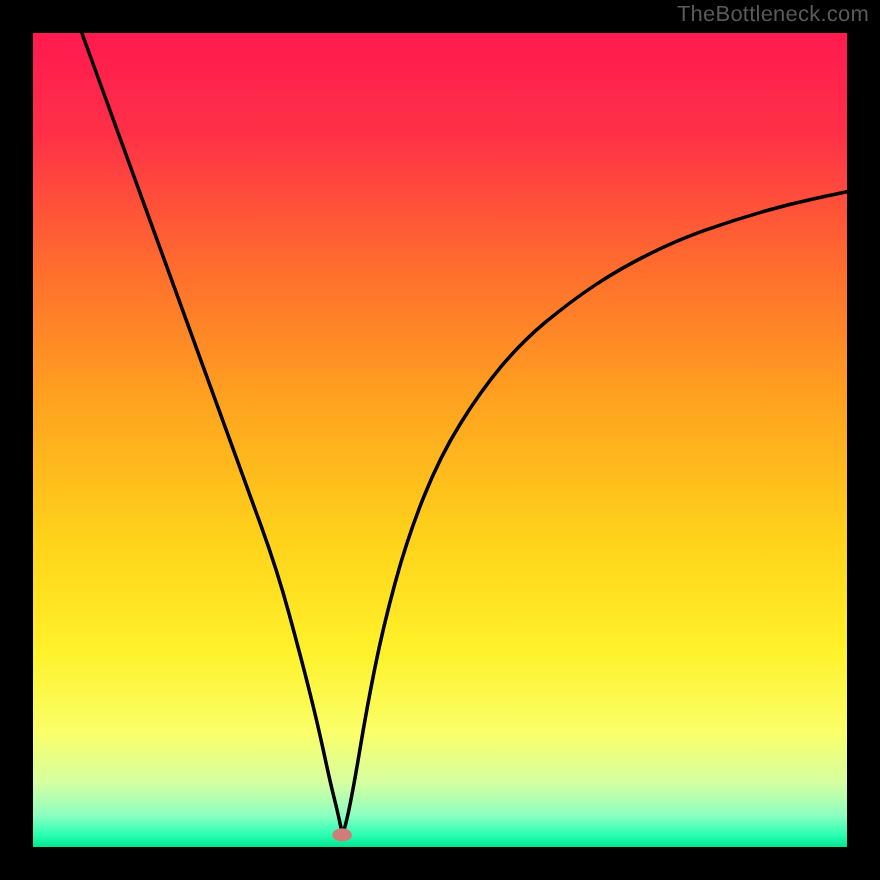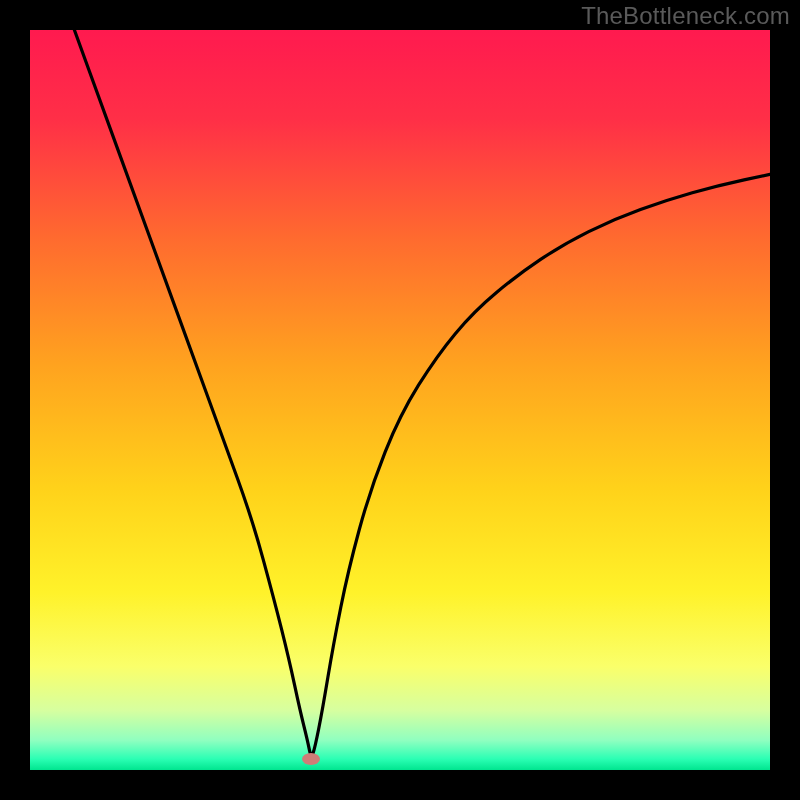--- a/index.html
+++ b/index.html
@@ -9,21 +9,21 @@
     width: 800px;
     height: 800px;
     background: #000;
   }
   .watermark {
     position: absolute;
     top: 2px;
     right: 10px;
     color: #5a5a5a;
     font-family: Arial, Helvetica, sans-serif;
-    font-size: 24px;
+    font-size: 20px;
     font-weight: 500;
     letter-spacing: 0.2px;
     z-index: 3;
   }
   .plot {
     position: absolute;
     left: 30px;
     top: 30px;
     width: 740px;
     height: 740px;

